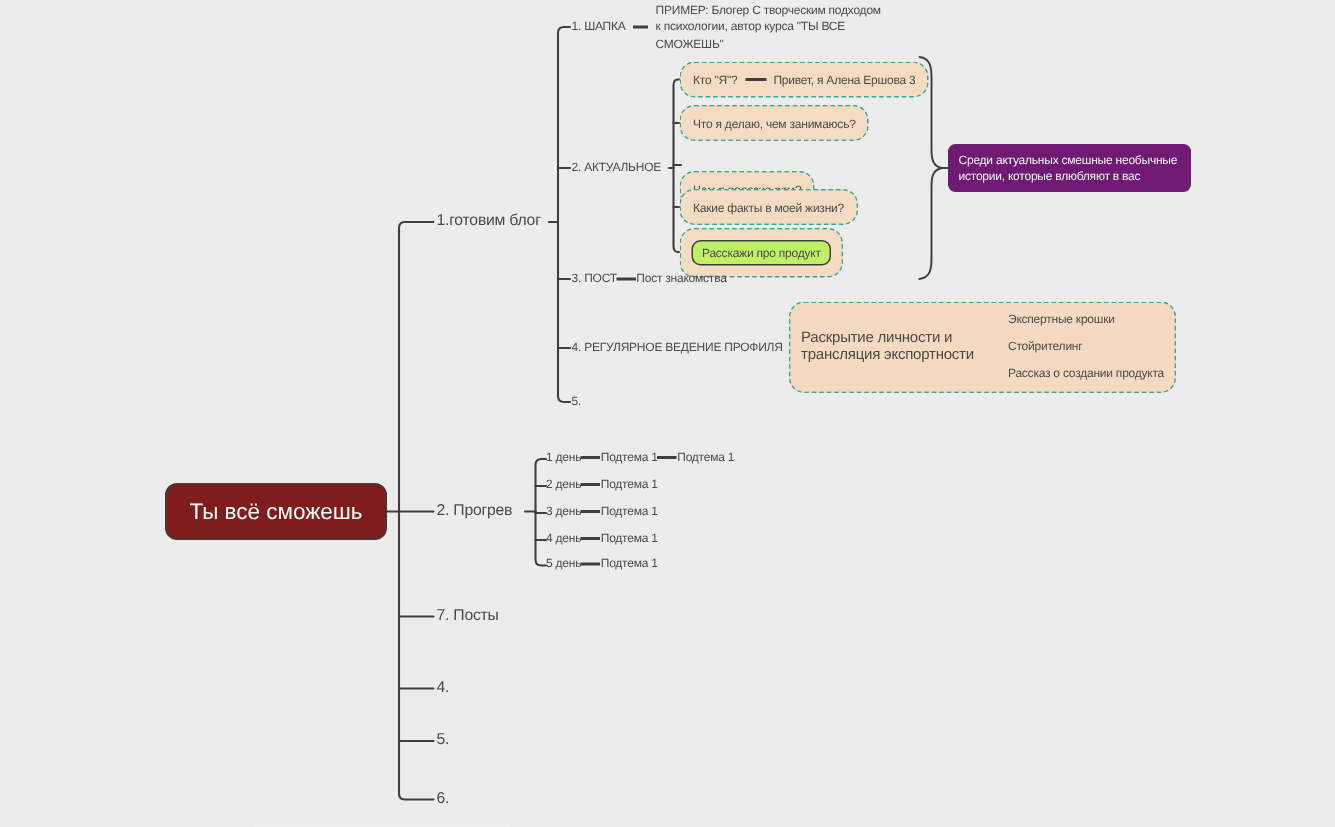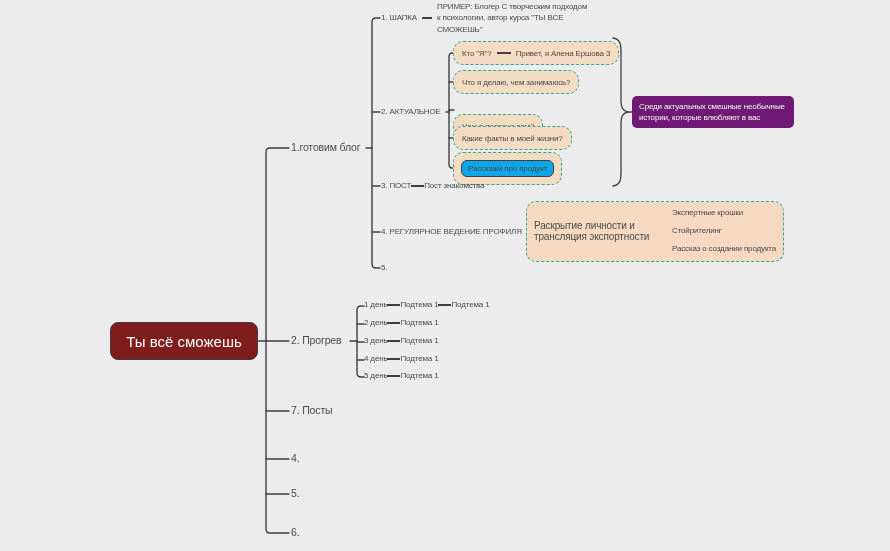--- a/index.html
+++ b/index.html
@@ -26,21 +26,21 @@
   .tanbox{
     height:24px;display:inline-flex;align-items:center;gap:5px;padding:0 8px;
     background:#f3dcc1;border:1.5px dashed #2fa89e;border-radius:10px;
     font-size:8px;letter-spacing:-0.15px;
   }
   .productwrap{
     height:33px;display:inline-flex;align-items:center;padding:0 7px;
     background:#f3dcc1;border:1.5px dashed #2fa89e;border-radius:10px;
   }
   .product{
-    background:#0ea5e9;border:1.2px solid #3f3f3f;border-radius:6px;
+    background:#bef264;border:1.2px solid #3f3f3f;border-radius:6px;
     padding:3px 6px;font-size:8px;letter-spacing:-0.15px;text-align:right;
   }
   .summary{
     left:632px;top:96px;width:162px;
     background:#701a75;border-radius:5px;padding:5px 7px;
     font-size:8px;line-height:11px;color:#f0f8f0;white-space:normal;
   }
   .bigbox{
     left:526px;top:201px;width:258px;height:61px;
     background:#f5d9c0;border:1.5px dashed #2fa89e;border-radius:10px;

